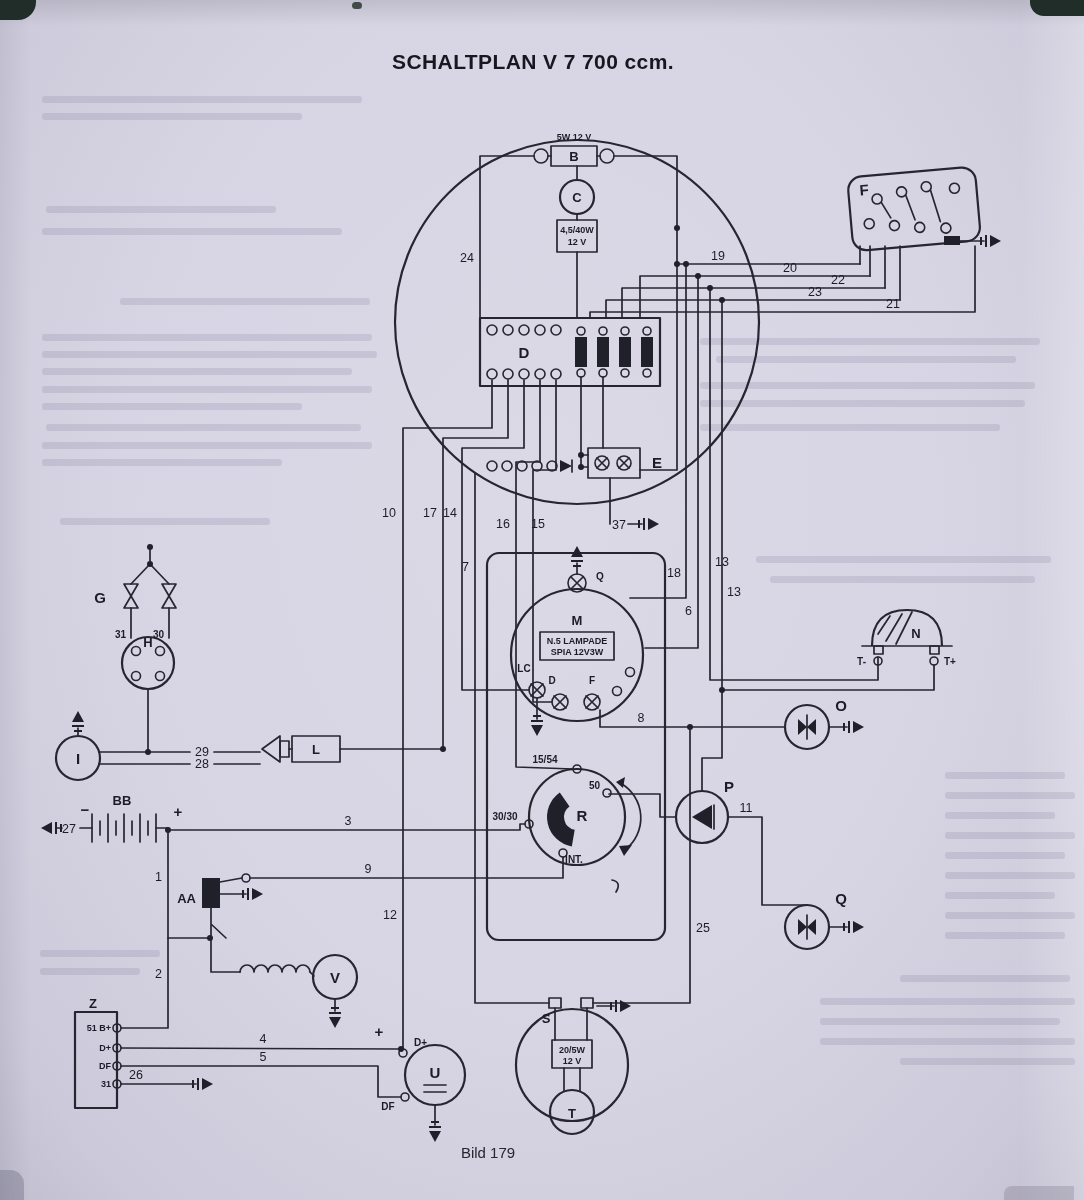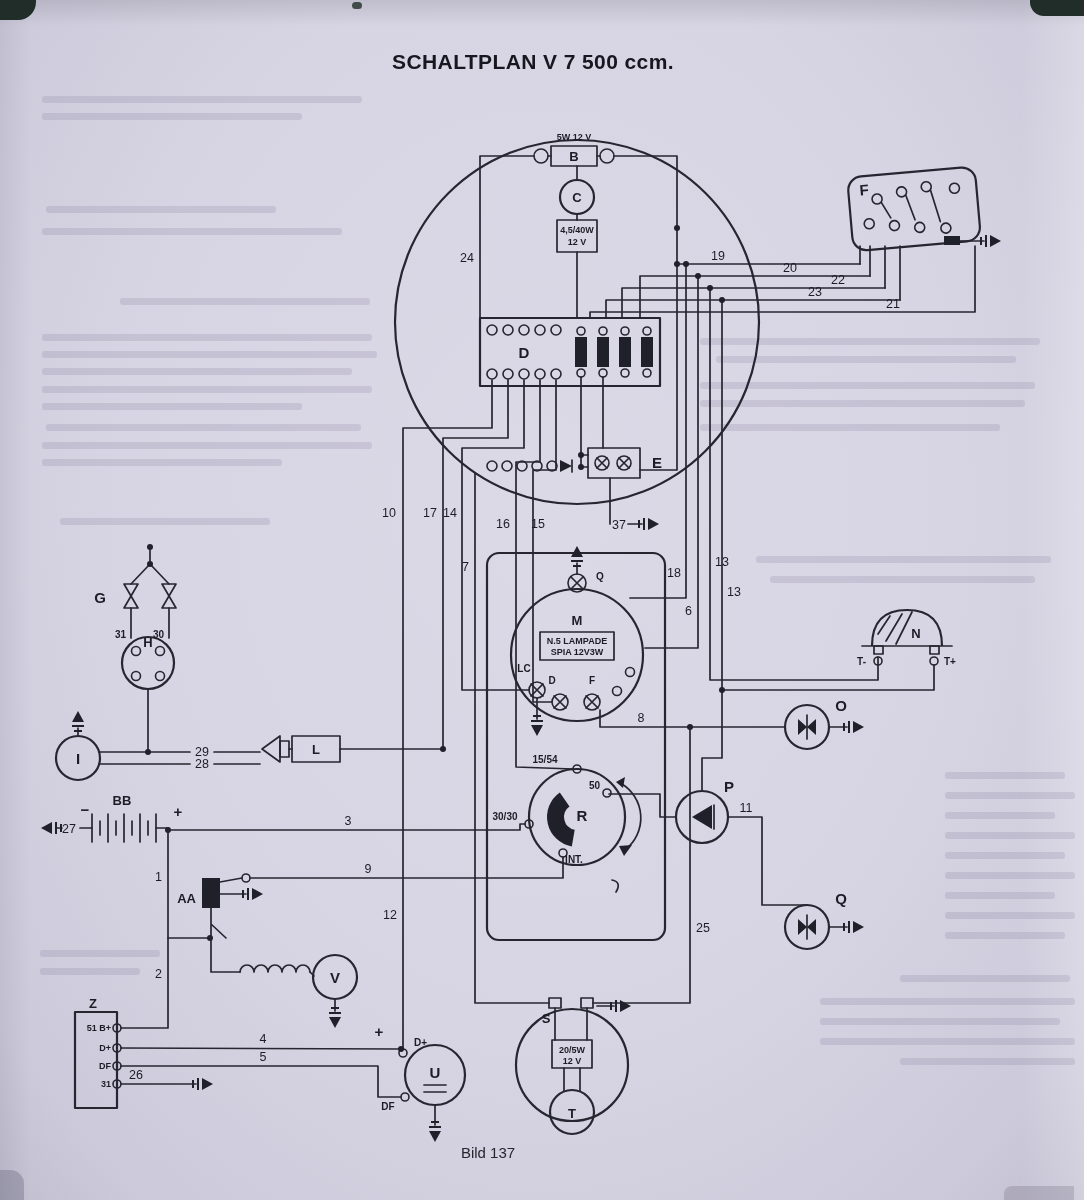--- a/index.html
+++ b/index.html
@@ -79,21 +79,21 @@
       <div class="bl" style="left: 40px; top: 950px; width: 120px;"></div>
       <div class="bl" style="left: 40px; top: 968px; width: 100px;"></div>
     </div>
 
   <div class="corner c-tl"></div>
   <div class="corner c-tr"></div>
   <div class="corner c-dot"></div>
   <div class="corner c-bl"></div>
   <div class="corner c-br"></div>
 
-  <div class="title">SCHALTPLAN V 7 500 ccm.</div>
+  <div class="title">SCHALTPLAN V 7 700 ccm.</div>
 
   <svg width="1084" height="1200" viewBox="0 0 1084 1200">
     <defs>
       <g id="gnd">
         <path class="dk" d="M2,-6 L13,0 L2,6 Z"></path>
         <path d="M-2,-6 L-2,6 M-7,-4 L-7,4" style="stroke:#20202b;stroke-width:2;fill:none"></path>
       </g>
     </defs>
 
     <circle class="w2" cx="577" cy="322" r="182"></circle>
@@ -455,14 +455,14 @@
       <path class="w" d="M555,1008 L555,1040 M587,1008 L587,1040"></path>
       <rect class="w" x="552" y="1040" width="40" height="28"></rect>
       <text class="rat" x="572" y="1053">20/5W</text>
       <text class="rat" x="572" y="1064">12 V</text>
       <path class="w" d="M564,1068 L564,1091 M580,1068 L580,1091"></path>
       <circle class="w2" cx="572" cy="1112" r="22"></circle>
       <text class="lbl13" x="572" y="1118">T</text>
     </g>
   </svg>
 
-  <div class="caption">Bild 137</div>
+  <div class="caption">Bild 179</div>
 </div>
 
 </body></html>

